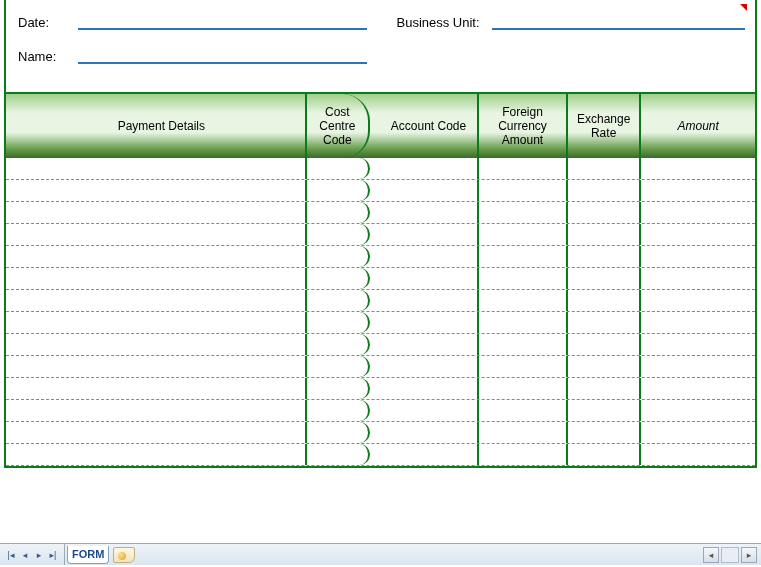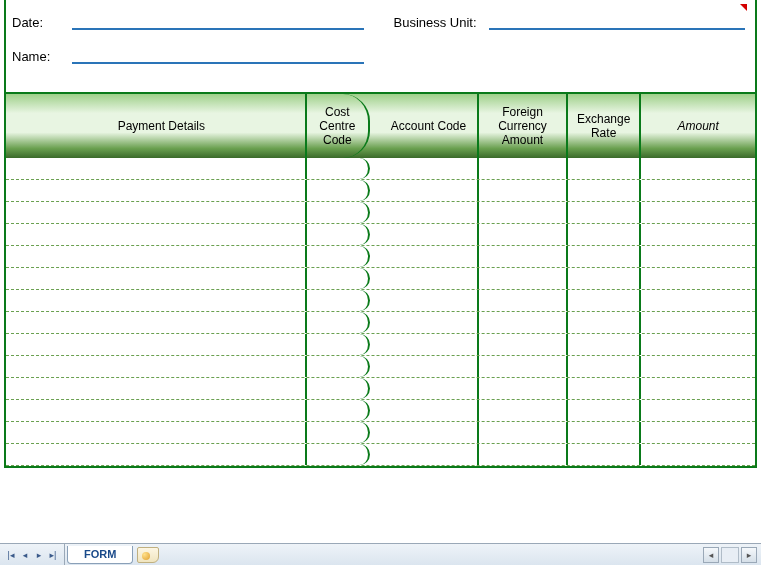--- a/index.html
+++ b/index.html
@@ -33,21 +33,21 @@
     }
     .comment-marker {
       position: absolute;
       width: 0; height: 0;
       border-left: 7px solid transparent;
       border-top: 7px solid #d40000;
       right: 0; top: 0;
     }
     .info-section {
       display: flex;
-      padding: 14px 10px 10px 6px;
+      padding: 14px 10px 10px 12px;
       gap: 30px;
       border-bottom: 2px solid #0a7a1a;
       position: relative;
     }
     .info-col { flex: 1; }
     .info-row {
       display: flex;
       align-items: flex-end;
       margin-bottom: 18px;
       position: relative;
@@ -134,21 +134,21 @@
       color: #3a5a8a;
       font-size: 9px;
       cursor: pointer;
     }
     .tab {
       background: #fff;
       border: 1px solid #8aa0b8;
       border-top: none;
       border-bottom-left-radius: 4px;
       border-bottom-right-radius: 4px;
-      padding: 2px 16px;
+      padding: 2px 4px;
       margin-left: 2px;
       color: #1a4a8a;
       font-weight: bold;
       font-size: 11px;
       height: 18px;
       display: flex;
       align-items: center;
     }
     .new-tab {
       width: 22px;

